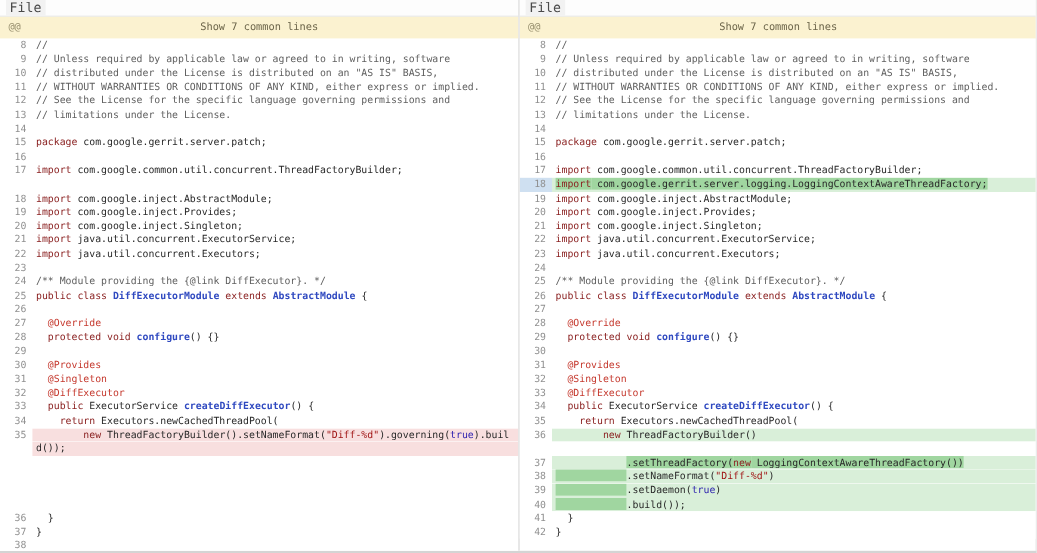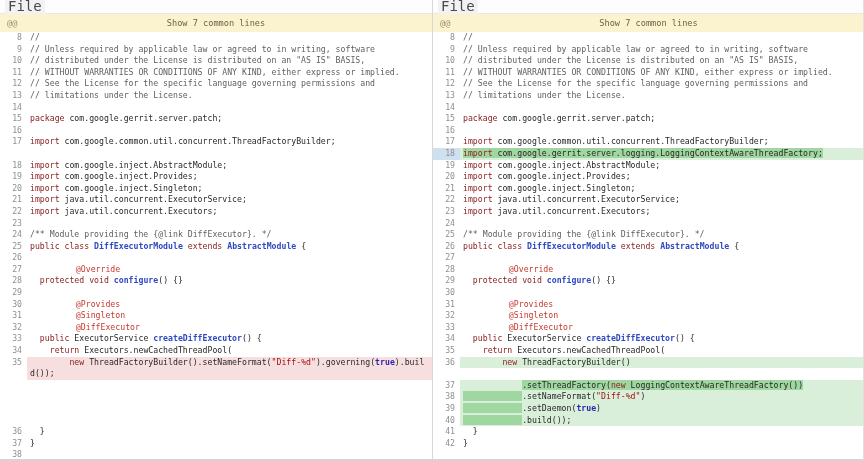--- a/index.html
+++ b/index.html
@@ -6,35 +6,35 @@
     --add-bg:#d9efd9; --add-hl:#a0d6a0; --del-bg:#f8dfdf; --del-hl:#f0bcbc;
     --numsel-bg:#cfe0f1; --hunk-bg:#fbf2d0;
   }
   *{box-sizing:border-box;margin:0;padding:0;}
   body{background:#ffffff;font-family:"DejaVu Sans Mono","Liberation Mono",monospace;}
   .diff-view{width:864px;height:461px;display:flex;overflow:hidden;background:#fff;
     border-bottom:2px solid #d4d4d4;border-right:1px solid #e0e0e0;}
   .panel{width:432px;flex:0 0 432px;overflow:hidden;}
   .panel.right{border-left:1px solid #d8d8d8;}
   .file-header{height:14px;line-height:13px;background:#fdfdfd;border-bottom:1px solid #e8e8e8;
-    font-size:14px;color:#4a4a4a;padding-left:5px;}
+    font-size:11px;color:#4a4a4a;padding-left:5px;}
   .file-header span{background:#f2f2f2;padding:0 3px;}
   .hunk-row{height:18px;line-height:18px;background:var(--hunk-bg);position:relative;
     font-size:8.6px;color:#6b6449;text-align:center;cursor:pointer;}
   .hunk-marker{position:absolute;left:7px;top:0;color:#9a9270;}
   .code{background:#fff;}
   .row{height:11.6px;line-height:11.6px;display:flex;font-size:8.2px;white-space:pre;overflow:hidden;}
   .num{flex:0 0 27px;text-align:right;padding-right:5px;color:#909090;background:#fff;cursor:pointer;}
   .num.sel{background:var(--numsel-bg);}
   .code-text{flex:1;padding-left:3px;overflow:hidden;}
   .bg-add .code-text{background:var(--add-bg);}
   .bg-del .code-text{background:var(--del-bg);}
   .bg-add .hl{background:var(--add-hl);}
   .sg-p{color:#282828;} .sg-c{color:#606060;} .sg-k{color:#8b2222;}
-  .sg-a{color:#c5392e;margin-left:36px;} .sg-t{color:#2f49c0;font-weight:bold;} .sg-s{color:#a01515;} .sg-b{color:#2b1fae;font-weight:bold;}
+  .sg-a{color:#c5392e;} .sg-t{color:#2f49c0;font-weight:bold;} .sg-s{color:#a01515;} .sg-b{color:#2b1fae;}
 </style>
 </head>
 <body>
 
 <div class="diff-view">
 
   <div class="panel left">
     <div class="file-header">
       <span>File</span>
     </div>

